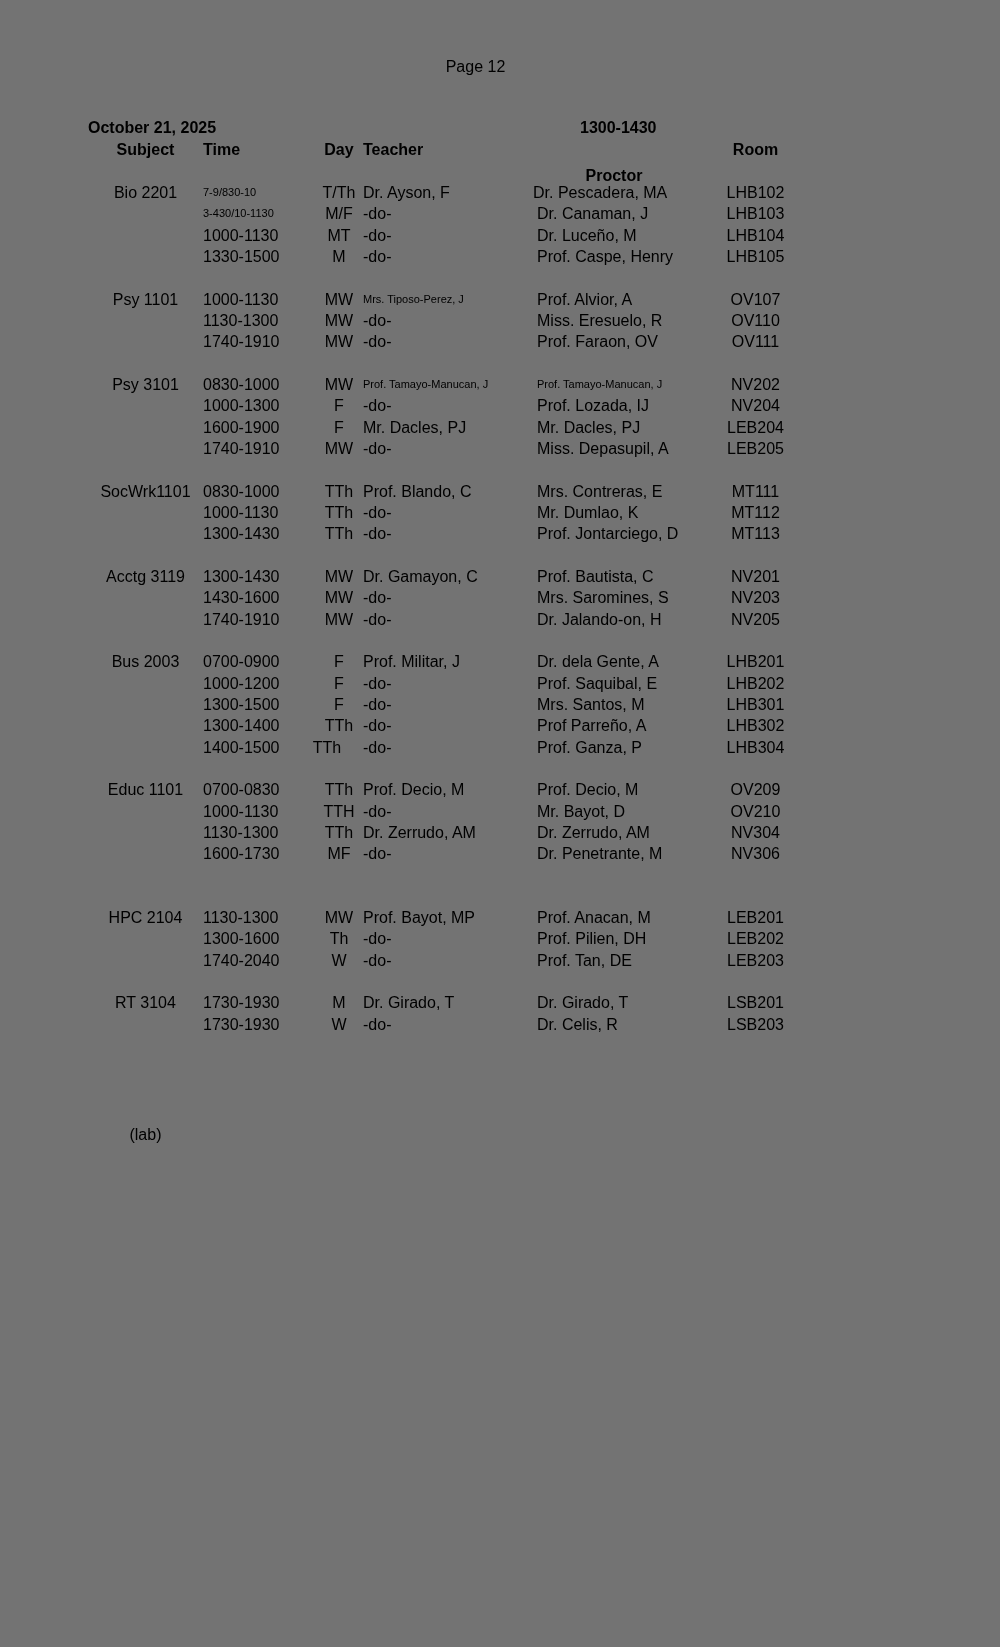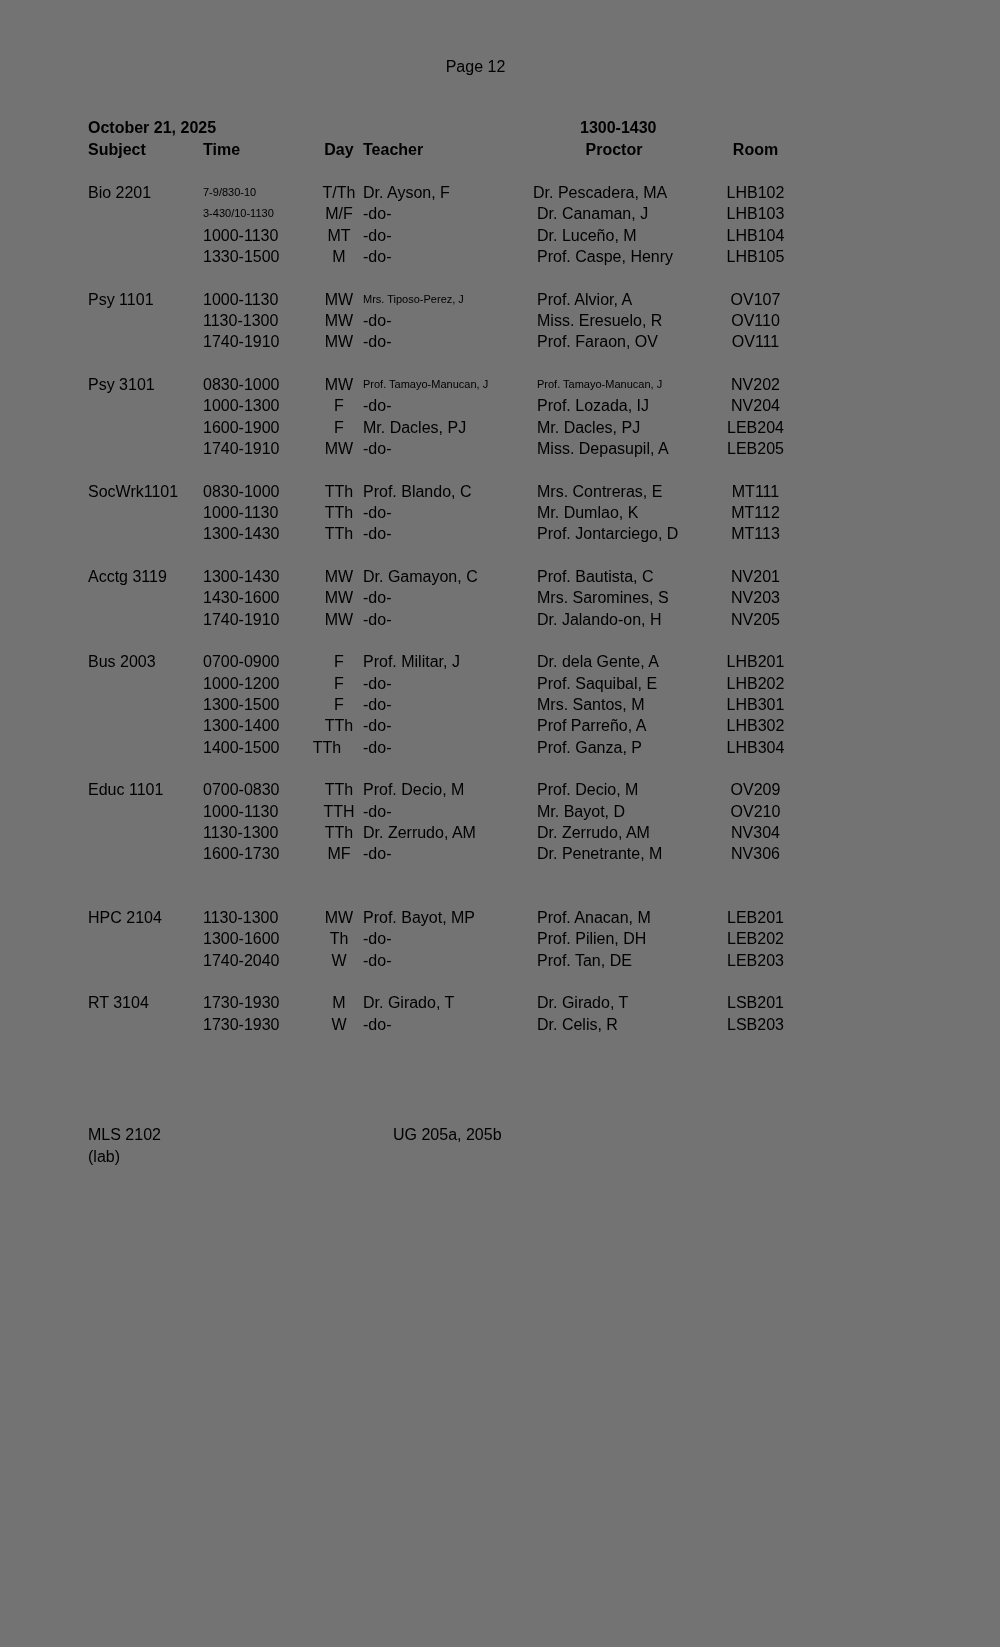--- a/index.html
+++ b/index.html
@@ -7,27 +7,27 @@
   .page {
     position:relative; width:1000px; height:1647px; background:#737373;
     color:#000; font-size:16px; line-height:21.33px; overflow:hidden;
   }
   .page-number { position:absolute; top:56px; left:88px; width:775px; text-align:center; }
   .header-row { position:absolute; top:117px; left:88px; width:728px; font-weight:bold; }
   .slot { position:absolute; left:492px; top:0; }
   .col-headers { position:absolute; top:139px; left:88px; font-weight:bold; }
   .grid { display:grid; grid-template-columns:115px 112px 48px 170px 162px 121px; }
   .row { height:21.33px; }
-  .c-subject { text-align:left; white-space:nowrap; }
+  .c-subject { text-align:center; white-space:nowrap; }
   .c-time { text-align:left; white-space:nowrap; }
   .c-day { text-align:center; white-space:nowrap; }
   .c-teacher { text-align:left; white-space:nowrap; overflow:hidden; }
   .c-proctor { text-align:left; padding-left:4px; white-space:nowrap; overflow:hidden; }
   .c-room { text-align:center; white-space:nowrap; }
-  .col-headers .c-proctor { text-align:center; padding-left:0; }
+  .col-headers .c-proctor { text-align:center; padding-left:0;margin-top:26px; }
   .small { font-size:11px; }
   .center { padding-left:0; }
   .shiftl { transform:translateX(-12px); }
   .note-cell { grid-column:2 / 7; white-space:nowrap; }
   .table { position:absolute; top:182px; left:88px; width:728px; }
   .gap-normal { height:21.33px; }
   .gap-large { height:42.67px; }
   .gap-xlarge { height:46.7px; }
 </style>
 </head>
@@ -304,21 +304,17 @@
         <span class="c-subject"></span>
         <span class="c-time">1730-1930</span>
         <span class="c-day">W</span>
         <span class="c-teacher">-do-</span>
         <span class="c-proctor">Dr. Celis, R</span>
         <span class="c-room">LSB203</span>
       </div>
       <div class="gap-large"></div>
       <div class="gap-xlarge"></div>
       <div class="row grid">
-        <span class="c-subject">MLS 2102</span>
-        <span class="note-cell" style="padding-left: 190px;">UG 205a, 205b</span>
-      </div>
-      <div class="row grid">
         <span class="c-subject">(lab)</span>
       </div>
     </div>
 
 </div>
 
 </body></html>

